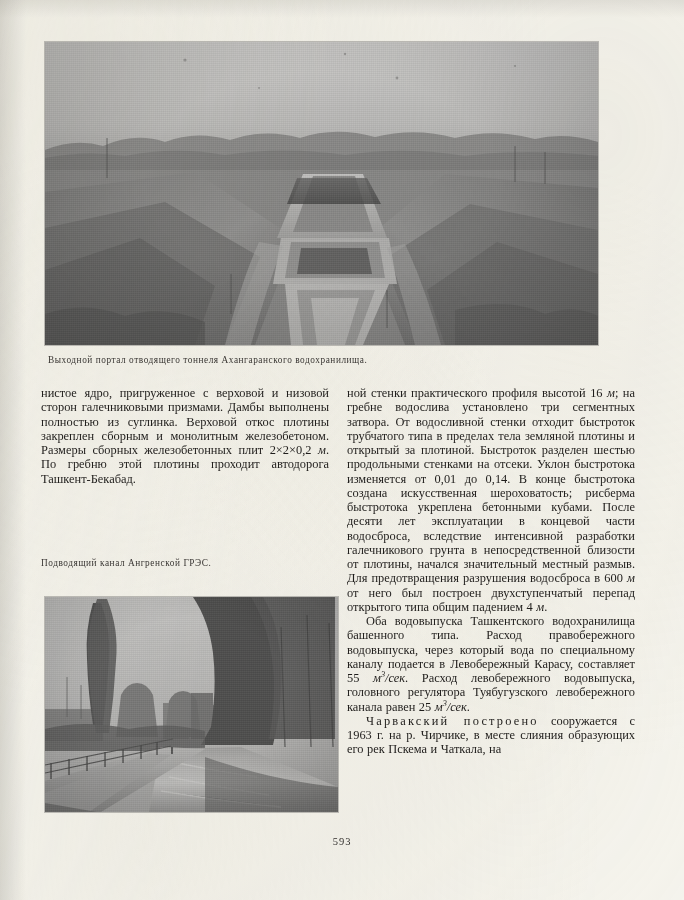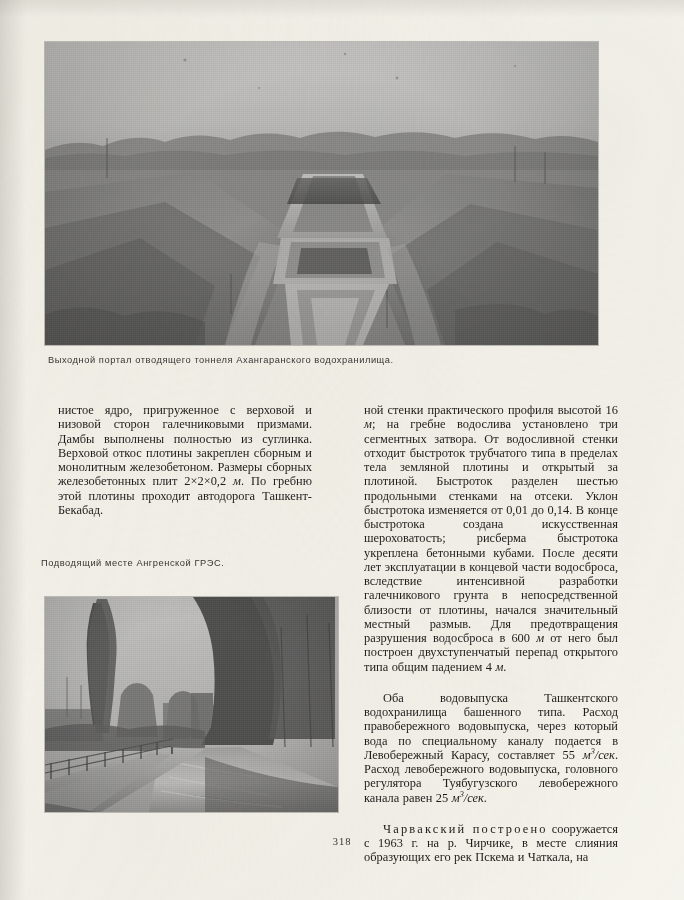--- a/index.html
+++ b/index.html
@@ -70,21 +70,21 @@
     pointer-events: none;
     background: radial-gradient(ellipse at 50% 45%, rgba(0,0,0,0) 45%, rgba(0,0,0,0.18) 100%);
   }
 
   #photo-tunnel-portal { left: 45px; top: 42px; width: 553px; height: 303px; }
   #photo-angren-canal  { left: 45px; top: 597px; width: 293px; height: 215px; }
 
   
   .caption {
     position: absolute;
-    font-family: Liberation Sans, sans-serif;
+    font-family: Liberation Serif, serif;
     font-size: 9.3px;
     letter-spacing: 0.55px;
     color: #3a3734;
     white-space: nowrap;
     text-align: center;
   }
   #caption-tunnel-portal { left: 48px; top: 355px; }
   #caption-angren-canal  { left: 41px; top: 558px; }
 
   
@@ -93,21 +93,21 @@
     width: 288px;
     font-size: 12.4px;
     line-height: 14.25px;
     text-align: justify;
     text-justify: inter-word;
     color: #201e1c;
     word-spacing: 0.4px;
   }
   #col-left  { left: 41px;  top: 386px; }
   #col-right { left: 347px; top: 386px; }
-  .col p { margin: 17px; text-indent: 19px; }
+  .col p { margin: 0; text-indent: 19px; }
   .col p.cont { text-indent: 0; }
   .italic { font-style: italic; }
   .spaced { letter-spacing: 2.2px; }
   sup { font-size: 0.66em; vertical-align: super; line-height: 0; }
 
   
   #col-left .photo-gap {
     height: 268px;
   }
 
@@ -282,28 +282,28 @@
 
       <path d="M0 206 L52 215 L0 215 Z" fill="#6d6c68" opacity="0.8"></path>
       <path d="M160 160 q40 14 80 22 q30 6 53 8 l0 25 l-133 0 z" fill="#5f5e5a" opacity="0.6"></path>
 
       <path d="M126 150 l2 0 l0 7 l-2 0 z" fill="#3c3b39" opacity="0.8"></path>
     </svg>
     <div class="grain"></div>
     <div class="vignette"></div>
   </div>
 
-  <div class="caption" id="caption-angren-canal">Подводящий месте Ангренской ГРЭС.</div>
+  <div class="caption" id="caption-angren-canal">Подводящий канал Ангренской ГРЭС.</div>
 
   <div class="col" id="col-left">
       <p class="cont">нистое ядро, пригруженное с верховой и низовой сторон галечниковыми призмами. Дамбы выполнены полностью из суглинка. Верховой откос плотины закреплен сборным и монолитным железобетоном. Размеры сборных железобетонных плит 2×2×0,2 <span class="italic">м</span>. По гребню этой плотины проходит автодорога Ташкент-Бекабад.</p>
       <div class="photo-gap"></div>
     </div>
   <div class="col" id="col-right">
       <p class="cont">ной стенки практического профиля высотой 16 <span class="italic">м</span>; на гребне водослива установлено три сегментных затвора. От водосливной стенки отходит быстроток трубчатого типа в пределах тела земляной плотины и открытый за плотиной. Быстроток разделен шестью продольными стенками на отсеки. Уклон быстротока изменяется от 0,01 до 0,14. В конце быстротока создана искусственная шероховатость; рисберма быстротока укреплена бетонными кубами. После десяти лет эксплуатации в концевой части водосброса, вследствие интенсивной разработки галечникового грунта в непосредственной близости от плотины, начался значительный местный размыв. Для предотвращения разрушения водосброса в 600 <span class="italic">м</span> от него был построен двухступенчатый перепад открытого типа общим падением 4 <span class="italic">м</span>.</p>
       <p>Оба водовыпуска Ташкентского водохранилища башенного типа. Расход правобережного водовыпуска, через который вода по специальному каналу подается в Левобережный Карасу, составляет 55 <span class="italic">м<sup>3</sup></span><span class="italic">/сек</span>. Расход левобережного водовыпуска, головного регулятора Туябугузского левобережного канала равен 25 <span class="italic">м<sup>3</sup></span><span class="italic">/сек</span>.</p>
       <p><span class="spaced">Чарвакский построено</span> сооружается с 1963 г. на р. Чирчике, в месте слияния образующих его рек Пскема и Чаткала, на</p>
     </div>
 
-  <div class="folio">318</div>
+  <div class="folio">593</div>
 
   <div class="paper-grain"></div>
 </div>
 
 </body></html>

